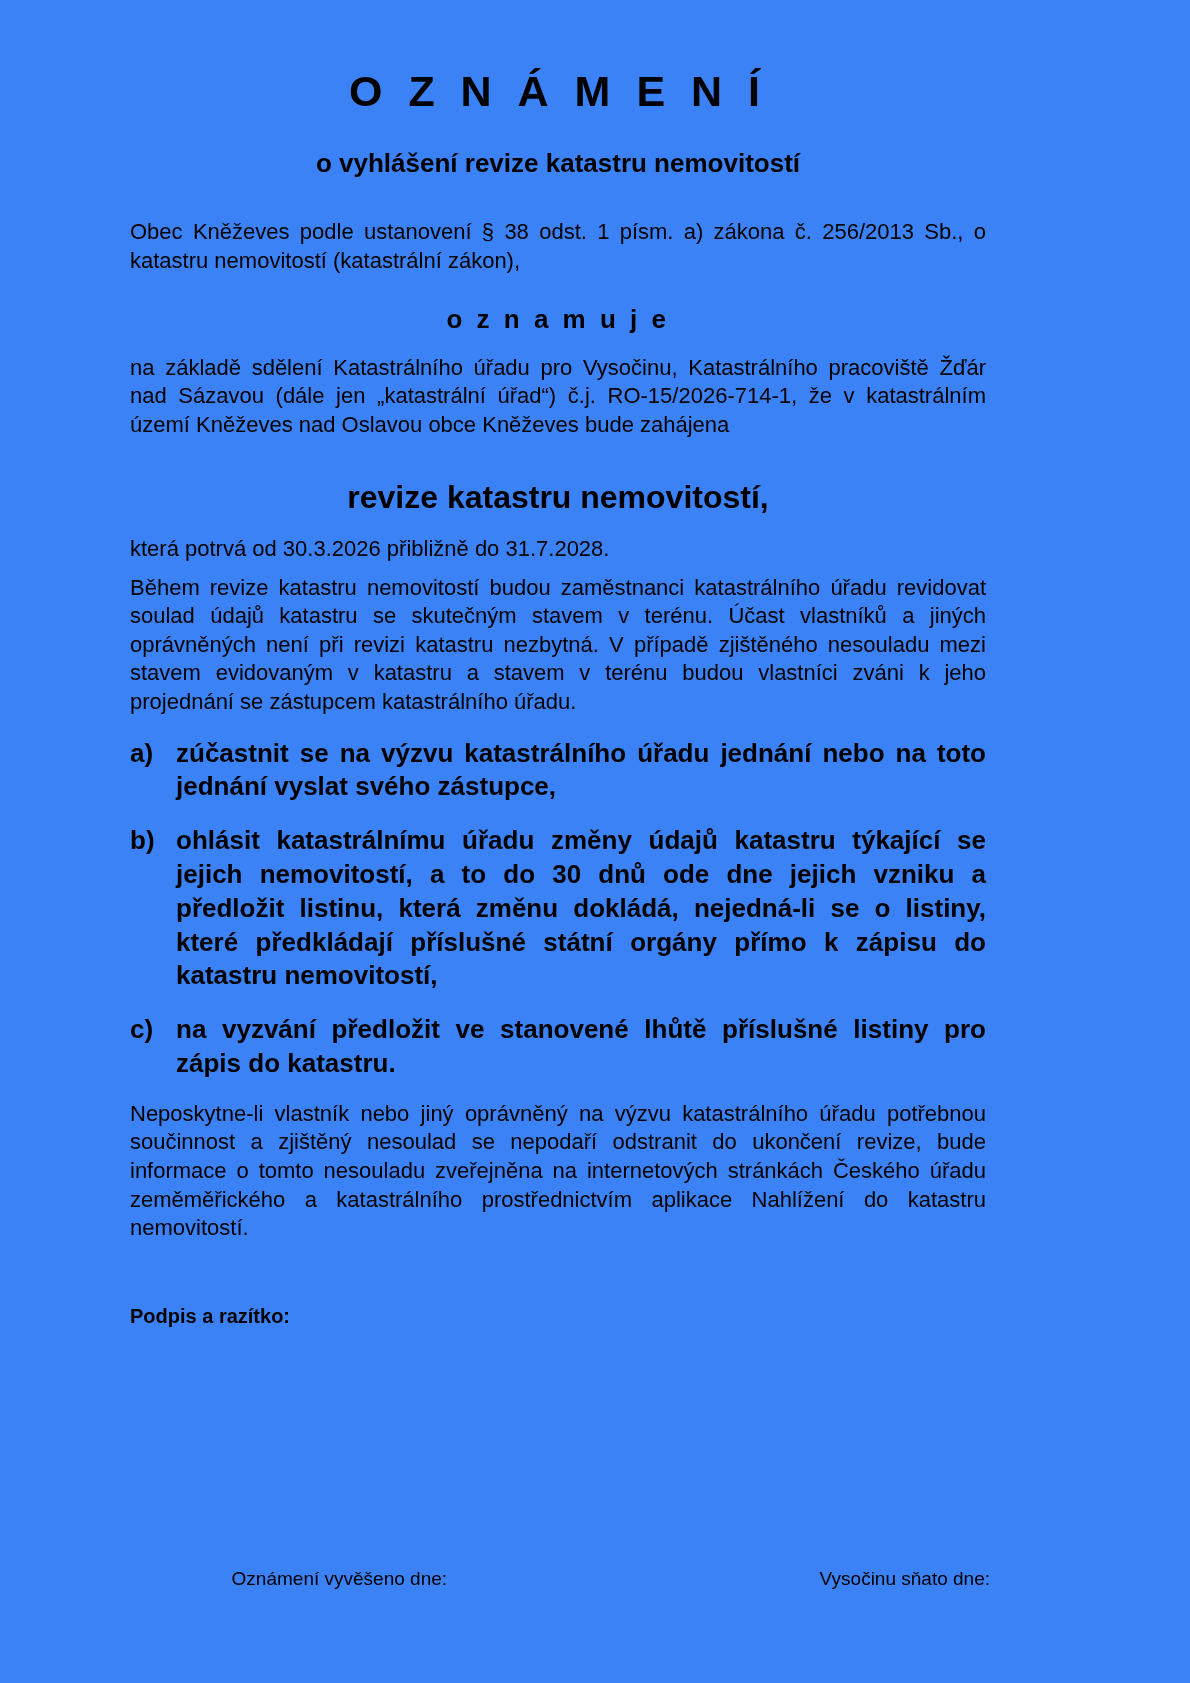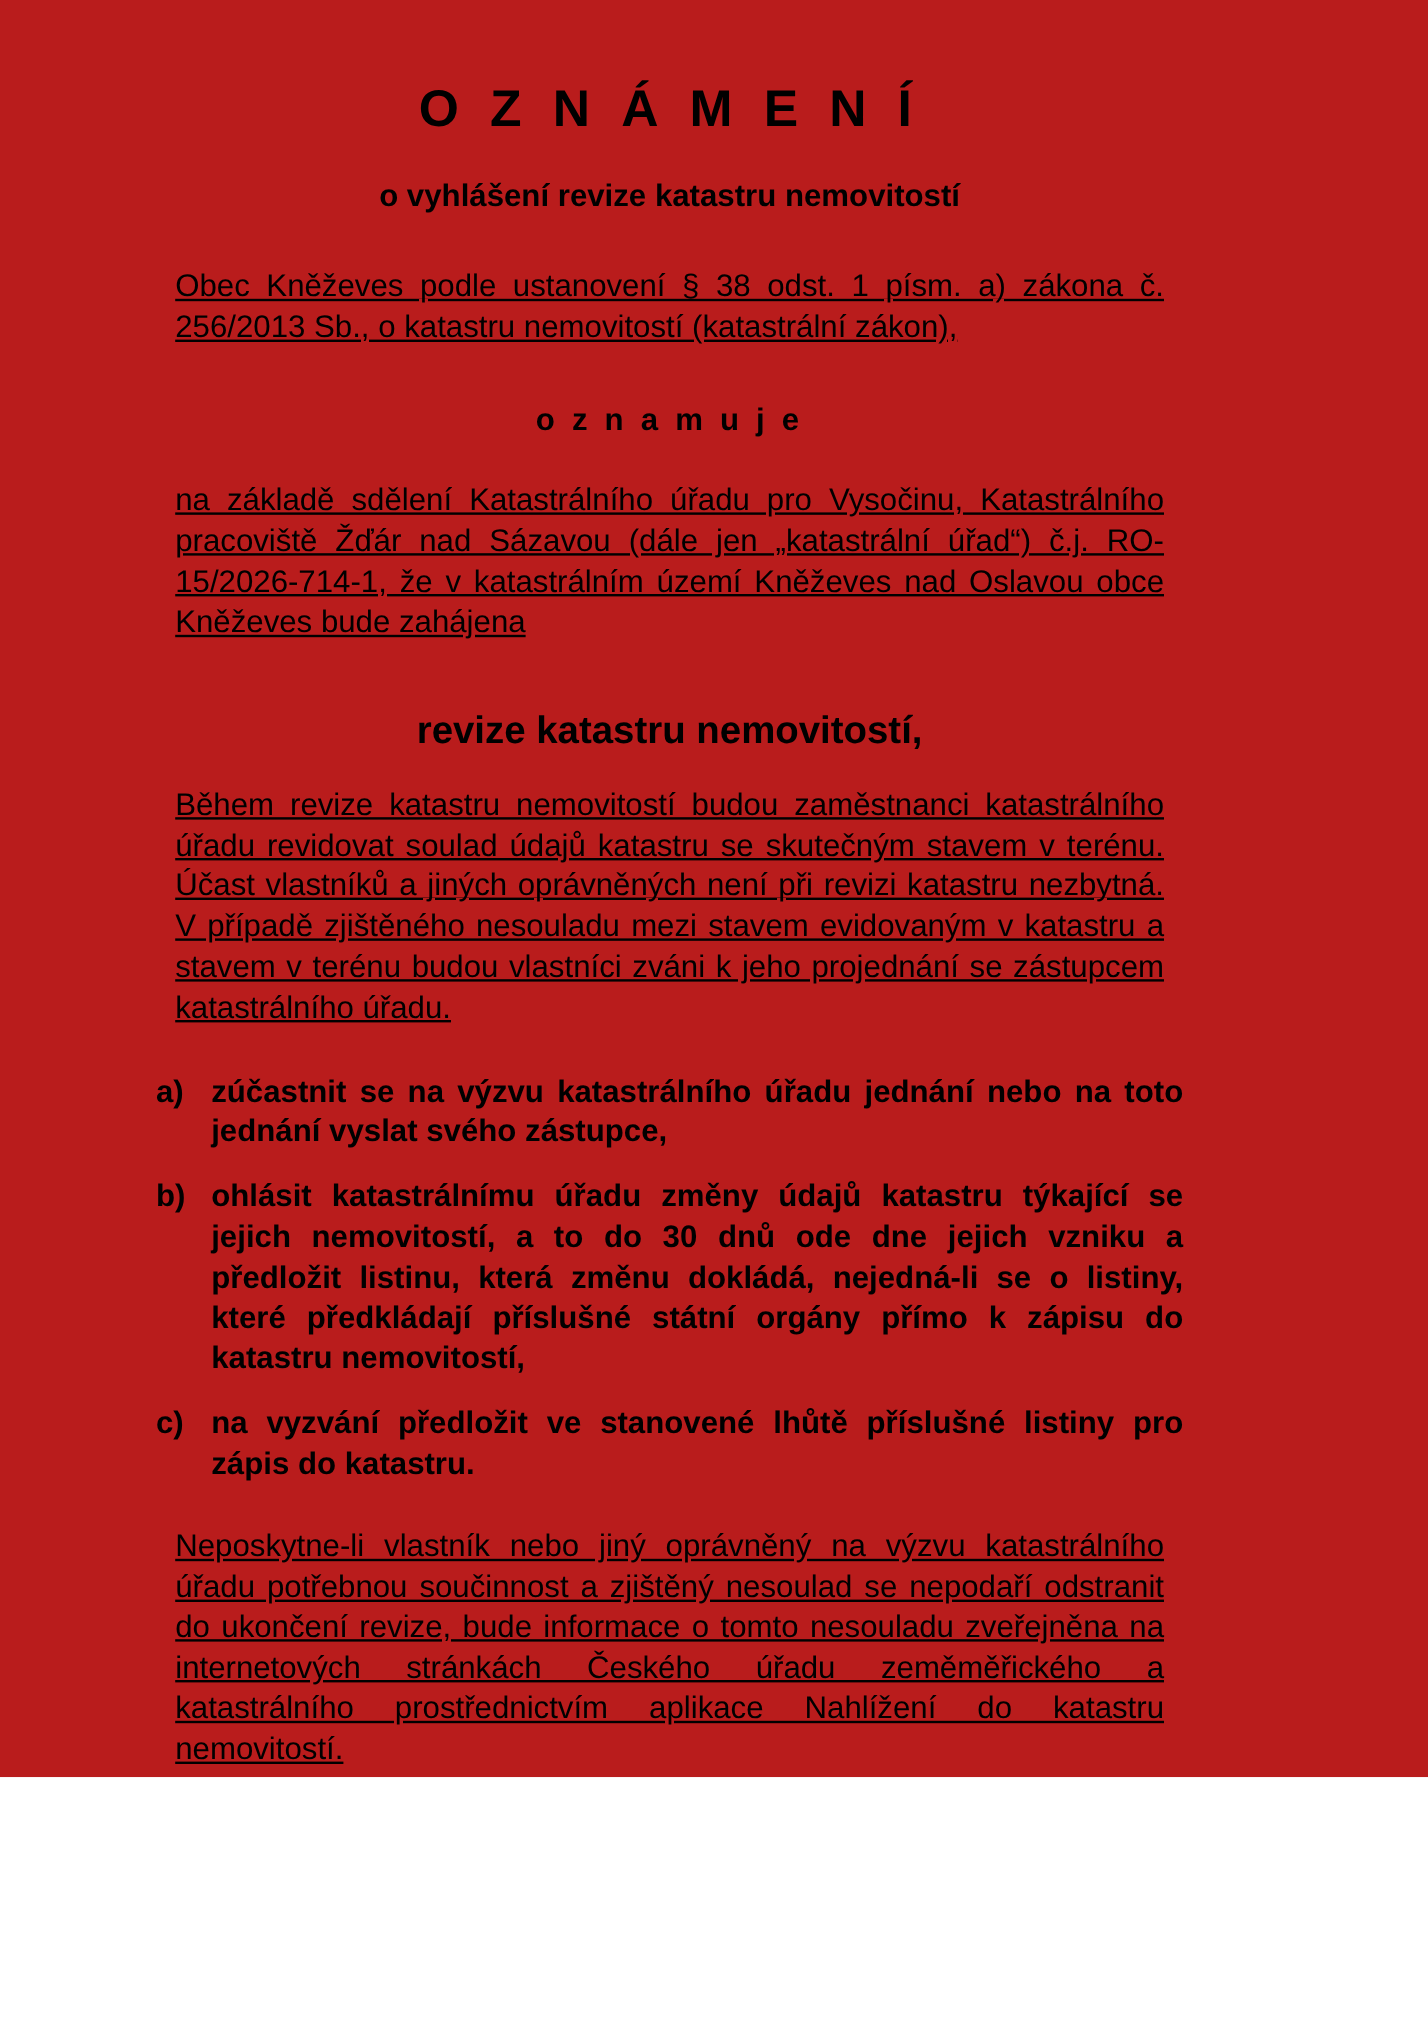--- a/index.html
+++ b/index.html
@@ -8,23 +8,23 @@
     padding: 0;
     background: #ffffff;
   }
   body {
     font-family: "Liberation Sans", sans-serif;
     color: #000000;
   }
   .page {
     position: relative;
     width: 1190px;
-    height: 1481px;
+    height: 1683px;
     margin: 0 auto;
-    background: #b91c1c;
+    background: #3b82f6;
     box-sizing: border-box;
     padding: 0;
     overflow: hidden;
   }
   .content {
     position: absolute;
     left: 130px;
     top: 0;
     width: 856px;
   }
@@ -43,28 +43,27 @@
     font-size: 26px;
     font-weight: bold;
     text-align: center;
     margin: 12px;
     padding-top: 21px;
     line-height: 1.2;
   }
 
   
   p.body {
-    font-size: 26px;
+    font-size: 22px;
     line-height: 1.30;
     text-align: justify;
     text-justify: inter-word;
-    margin: 16px;
+    margin: 0;
     padding: 0;
     hyphens: none;
-    text-decoration: underline;
   }
   p.body.first {
     padding-top: 27px;
   }
   p.body.spaced {
     padding-top: 19px;
   }
   p.body.tight {
     padding-top: 10px;
   }
@@ -156,20 +155,21 @@
     <h2 class="doc-subtitle">o vyhlášení revize katastru nemovitostí</h2>
 
     <p class="body first">Obec Kněževes podle ustanovení § 38 odst. 1 písm. a) zákona č. 256/2013 Sb., o katastru nemovitostí (katastrální zákon),</p>
 
     <p class="centered-bold-spaced">o z n a m u j e</p>
 
     <p class="body spaced">na základě sdělení Katastrálního úřadu pro Vysočinu, Katastrálního pracoviště Žďár nad Sázavou (dále jen „katastrální úřad“) č.j. RO-15/2026-714-1, že v katastrálním území Kněževes nad Oslavou obce Kněževes bude zahájena</p>
 
     <p class="centered-bold">revize katastru nemovitostí,</p>
 
+    <p class="body spaced">která potrvá od 30.3.2026 přibližně do 31.7.2028.</p>
 
     <p class="body tight">Během revize katastru nemovitostí budou zaměstnanci katastrálního úřadu revidovat soulad údajů katastru se skutečným stavem v terénu. Účast vlastníků a jiných oprávněných není při revizi katastru nezbytná. V případě zjištěného nesouladu mezi stavem evidovaným v katastru a stavem v terénu budou vlastníci zváni k jeho projednání se zástupcem katastrálního úřadu.</p>
 
 
     <ol class="letters">
       <li>
         <span class="marker">a)</span>
         <span>zúčastnit se na výzvu katastrálního úřadu jednání nebo na toto jednání vyslat svého zástupce,</span>
       </li>
       <li>

